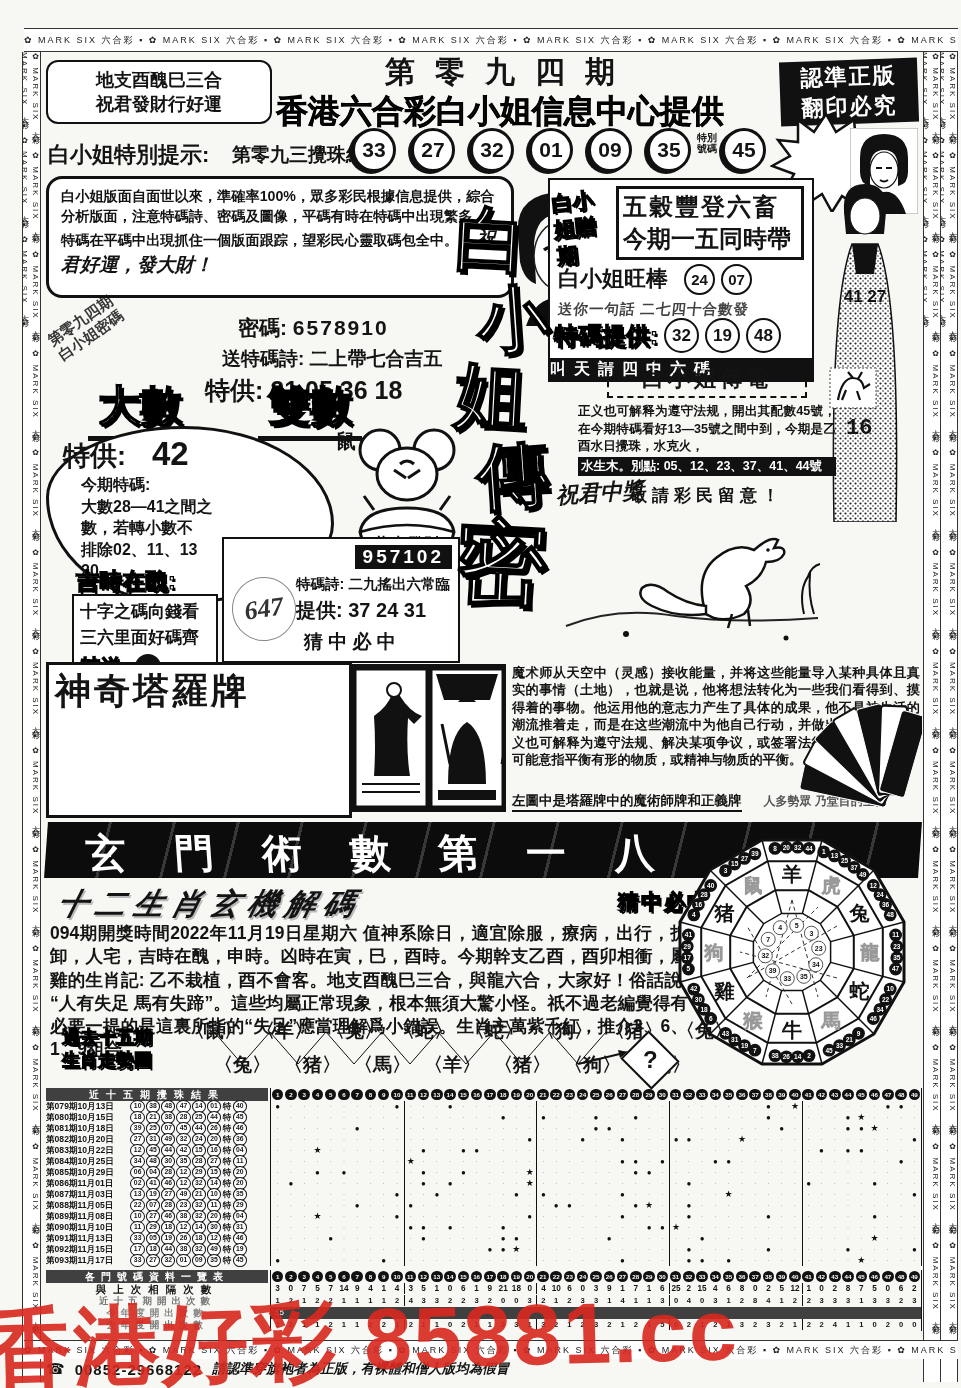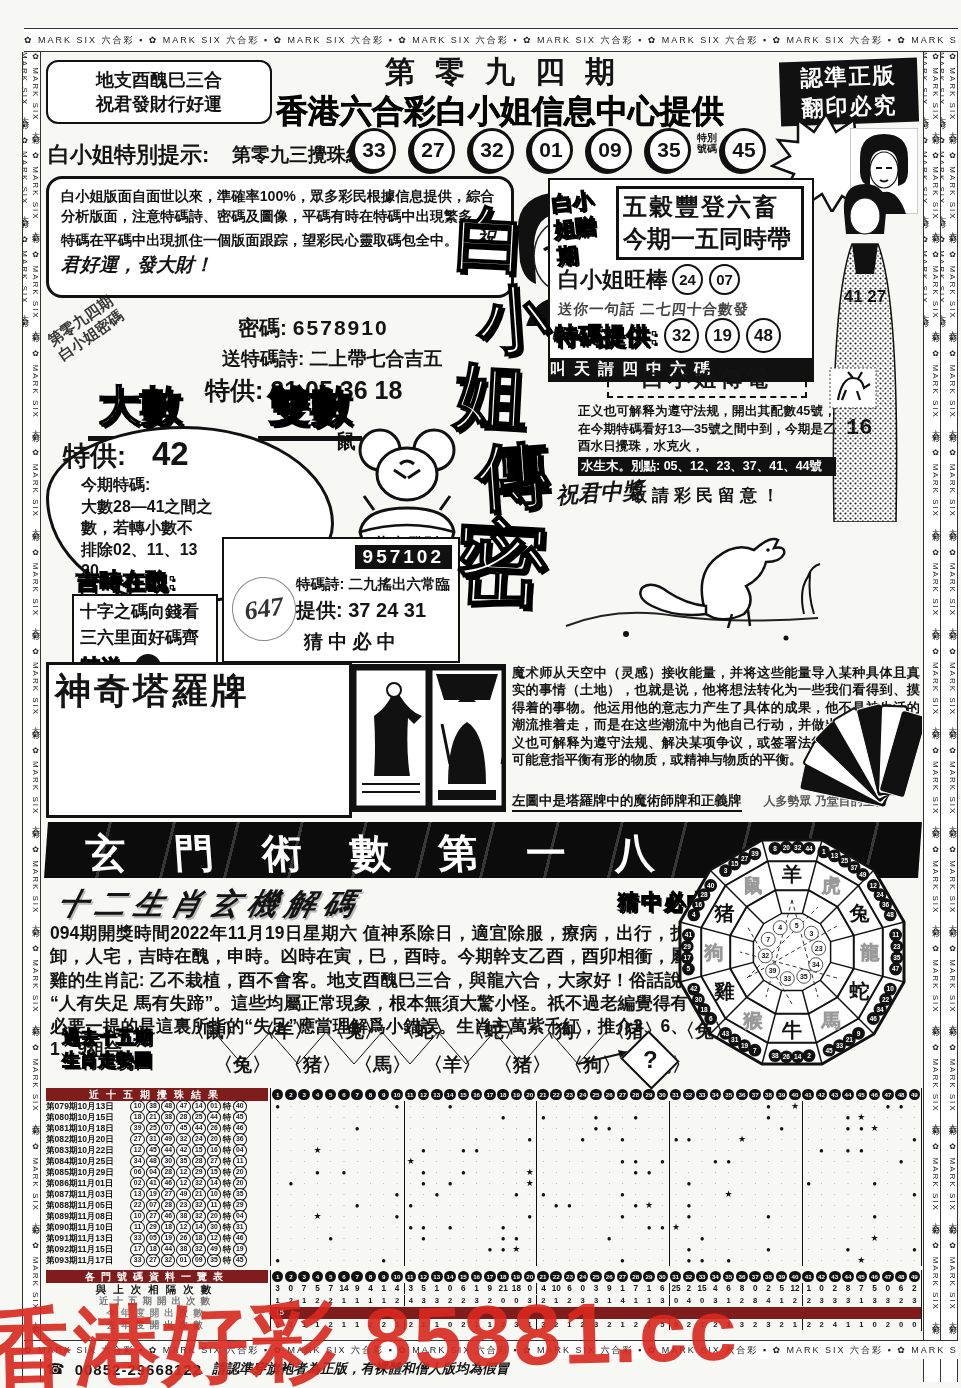--- a/index.html
+++ b/index.html
@@ -23,21 +23,21 @@
   .rc{display:inline-block;width:12.5px;height:11px;border:1px solid #111;border-radius:50%;
       font-size:6.8px;line-height:10px;text-align:center;font-weight:700;background:#fff;margin:0 .4px;flex:none}
   .resrow{display:flex;align-items:center;height:11px}
   .reslabel{font-size:8.6px;font-weight:700;width:84px;flex:none;letter-spacing:0;white-space:nowrap}
   .grid49{display:grid;grid-template-columns:repeat(49,1fr);width:650px}
   .gcell{text-align:center;overflow:hidden;line-height:11px;height:11px;font-size:6px}
   .gcell.sep{border-left:1.5px solid #111}
   .ghead{width:11.5px;height:11.5px;border-radius:50%;background:#111;color:#fff;font-size:6.2px;
          line-height:11.5px;text-align:center;font-weight:700;justify-self:center}
   .sumval{font-size:7.6px;font-weight:700;line-height:11px}
-  .blackbar{background:#7f1d1d;color:#fff}
+  .blackbar{background:#404040;color:#fff}
   .node{font-size:19px;font-weight:900;white-space:nowrap}
   .cloud{border:3px solid #111;border-radius:48% 52% 55% 45%/40% 55% 45% 60%;background:#fff}
   .dotline{border-top:2px dashed #111;border-bottom:2px dashed #111}
   .hl{background:#111;color:#fff}
   .script{font-style:italic;font-family:"Liberation Serif","DejaVu Serif",serif}
   svg{display:block}
 </style>
 </head>
 <body>
 
@@ -127,21 +127,21 @@
     <div class="otx" style="font-size: 72px; line-height: 1; margin-left: 22px; margin-top: 6px; transform: rotate(-4deg);">傳</div>
     <div class="otx" style="font-size: 92px; line-height: 1; margin-left: 0px; margin-top: 6px; transform: rotate(3deg);">密</div>
   </div>
 
 <div class="abs" style="left:548px;top:178px;width:262px;height:200px;border:2.5px solid #111;background:#fff">
   <div class="abs otx2" style="left:4px;top:8px;width:60px;font-size:21px;line-height:1.25;transform:rotate(-6deg)">白小姐贈期</div>
   <div class="abs" style="left:66px;top:6px;width:188px;border:3.5px solid #111;padding:2px 4px;box-sizing:border-box">
     <div class="xb" style="font-size:24px;letter-spacing:2px">五穀豐登六畜</div>
     <div class="xb" style="font-size:24px;white-space:nowrap">今期一五同時帶</div>
   </div>
-  <div class="abs" style="left:8px;top:84px;display:flex;align-items:center;gap:4px">
+  <div class="abs" style="left:8px;top:84px;display:flex;align-items:flex-start;gap:16px">
     <span class="xb" style="font-size:22px">白小姐旺棒</span>
     <span id="wang-nums" style="display:flex;gap:6px">
         <span class="ball sm">24</span>
         <span class="ball sm">07</span>
       </span>
   </div>
   <div class="abs b" style="left:8px;top:120px;font-size:14.5px;letter-spacing:1px;opacity:.8;transform:skewX(-6deg)">送你一句話  二七四十合數發</div>
   <div class="abs" style="left:4px;top:138px;display:flex;align-items:center;gap:6px">
     <span class="otx2" style="font-size:24px">特碼提供:</span>
     <span id="tema-nums" style="display:flex;gap:6px">

